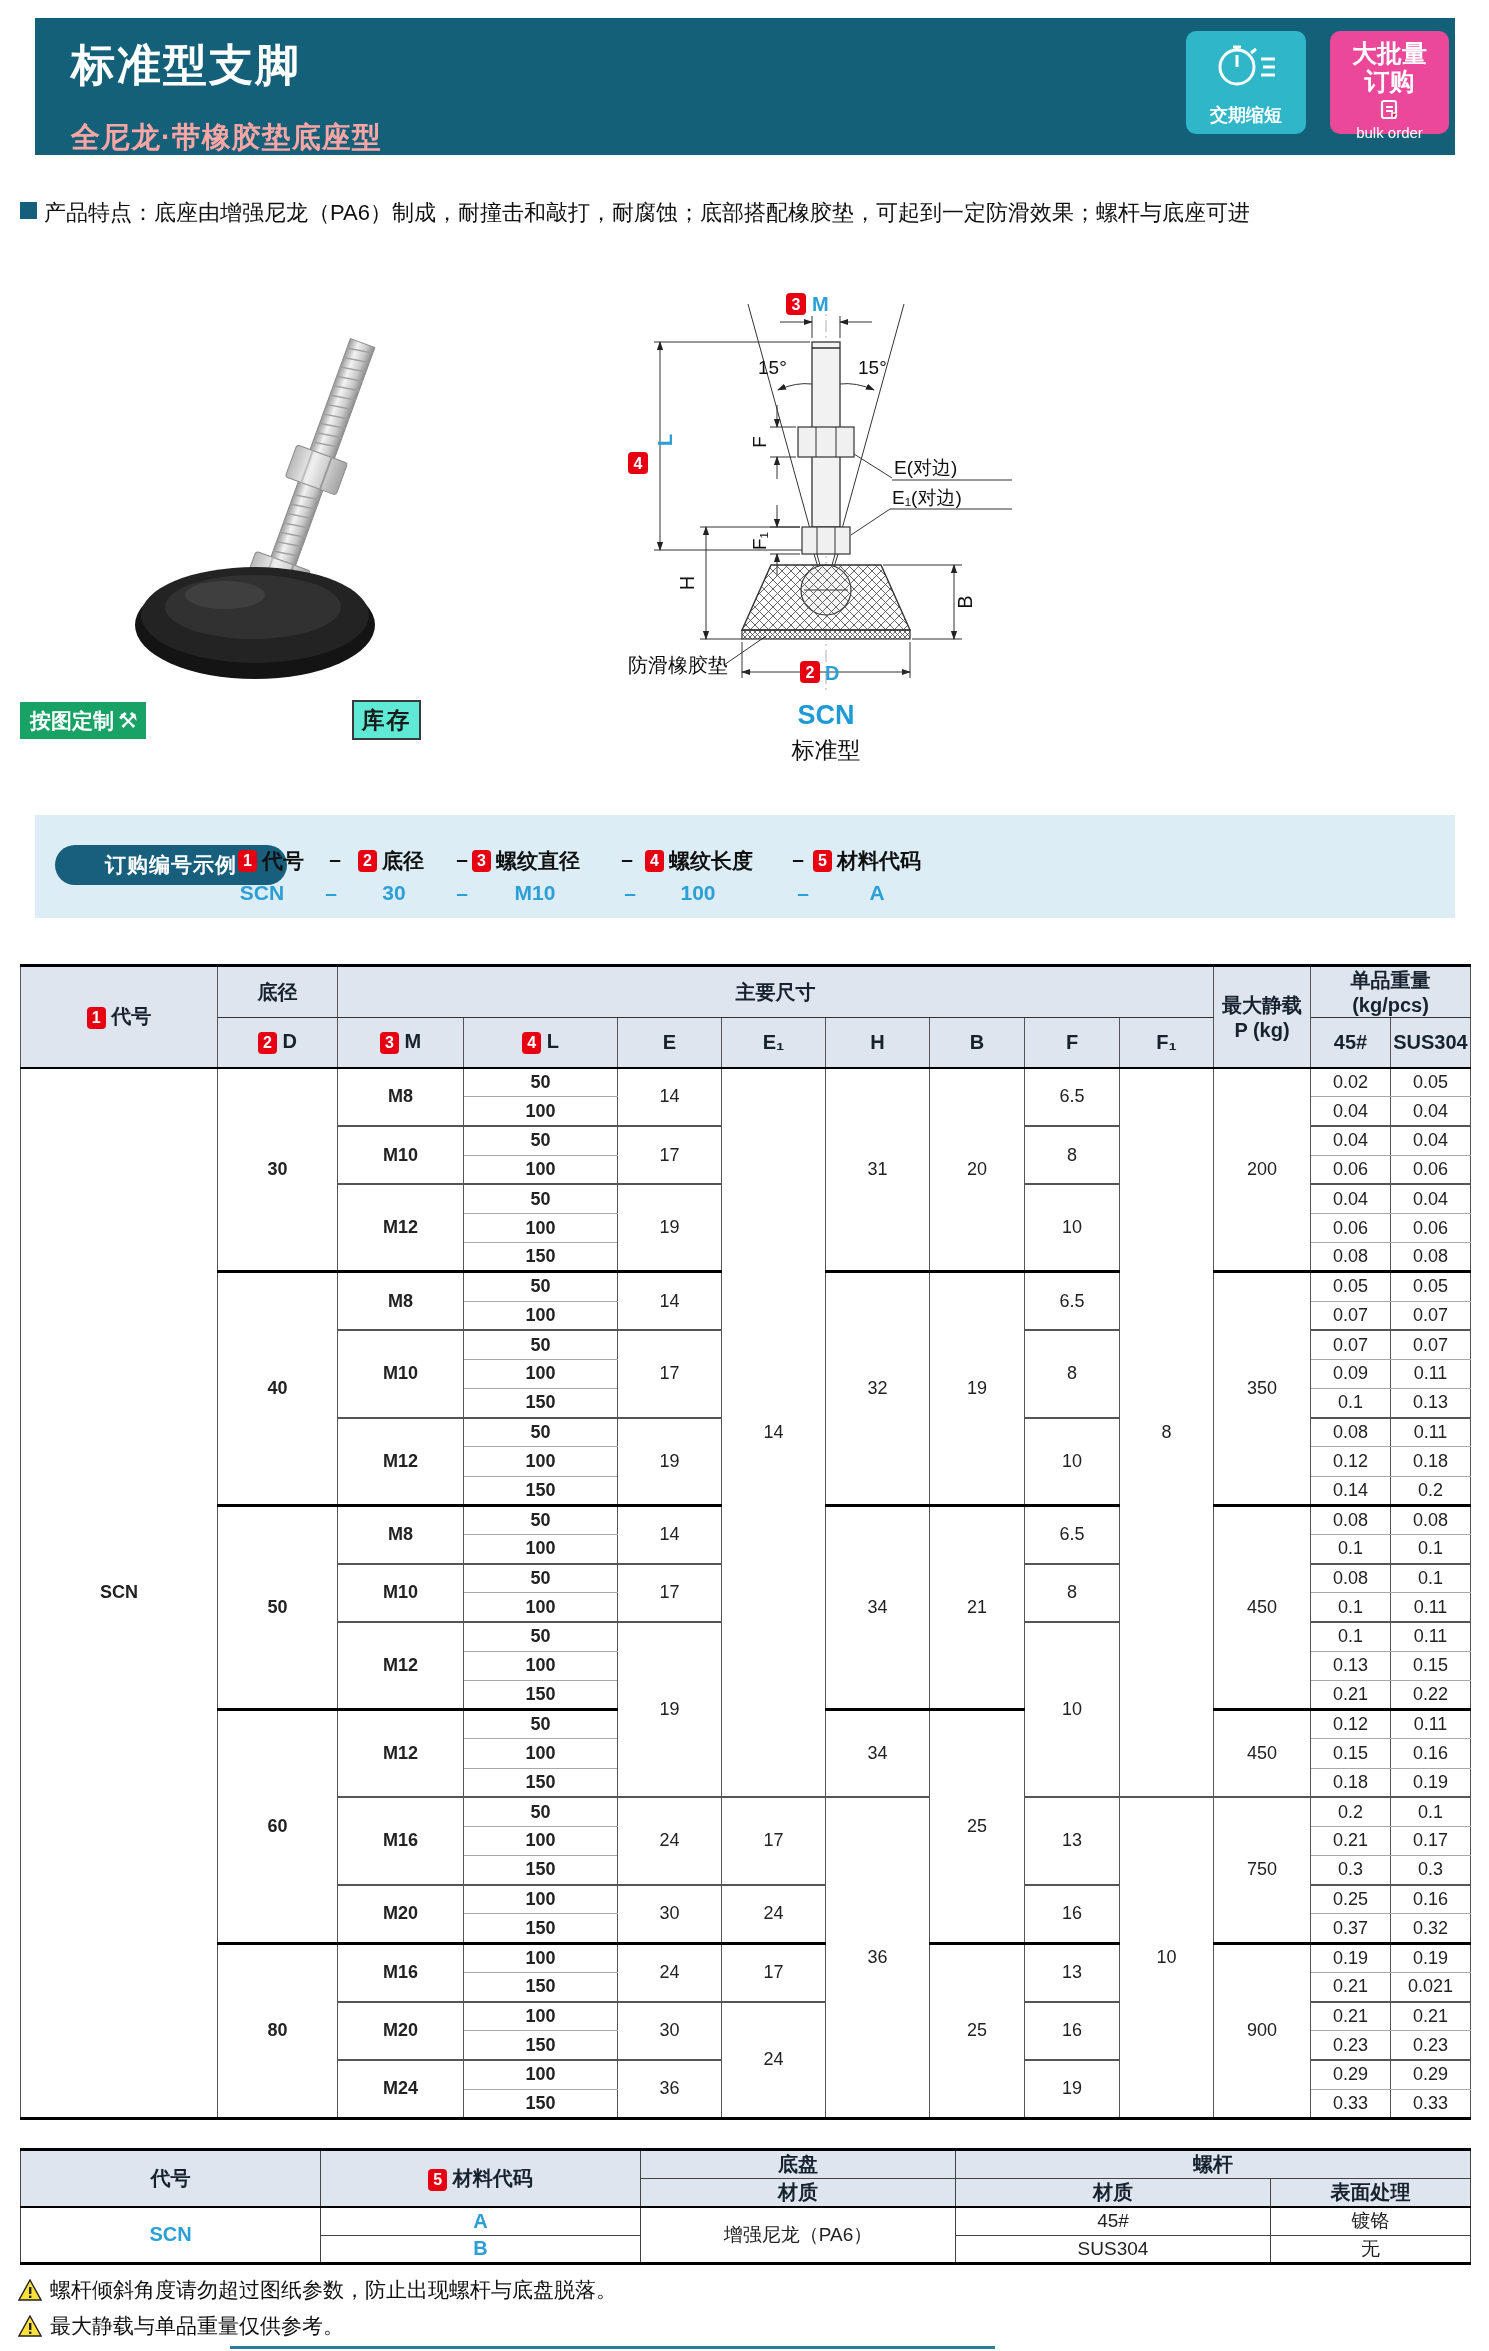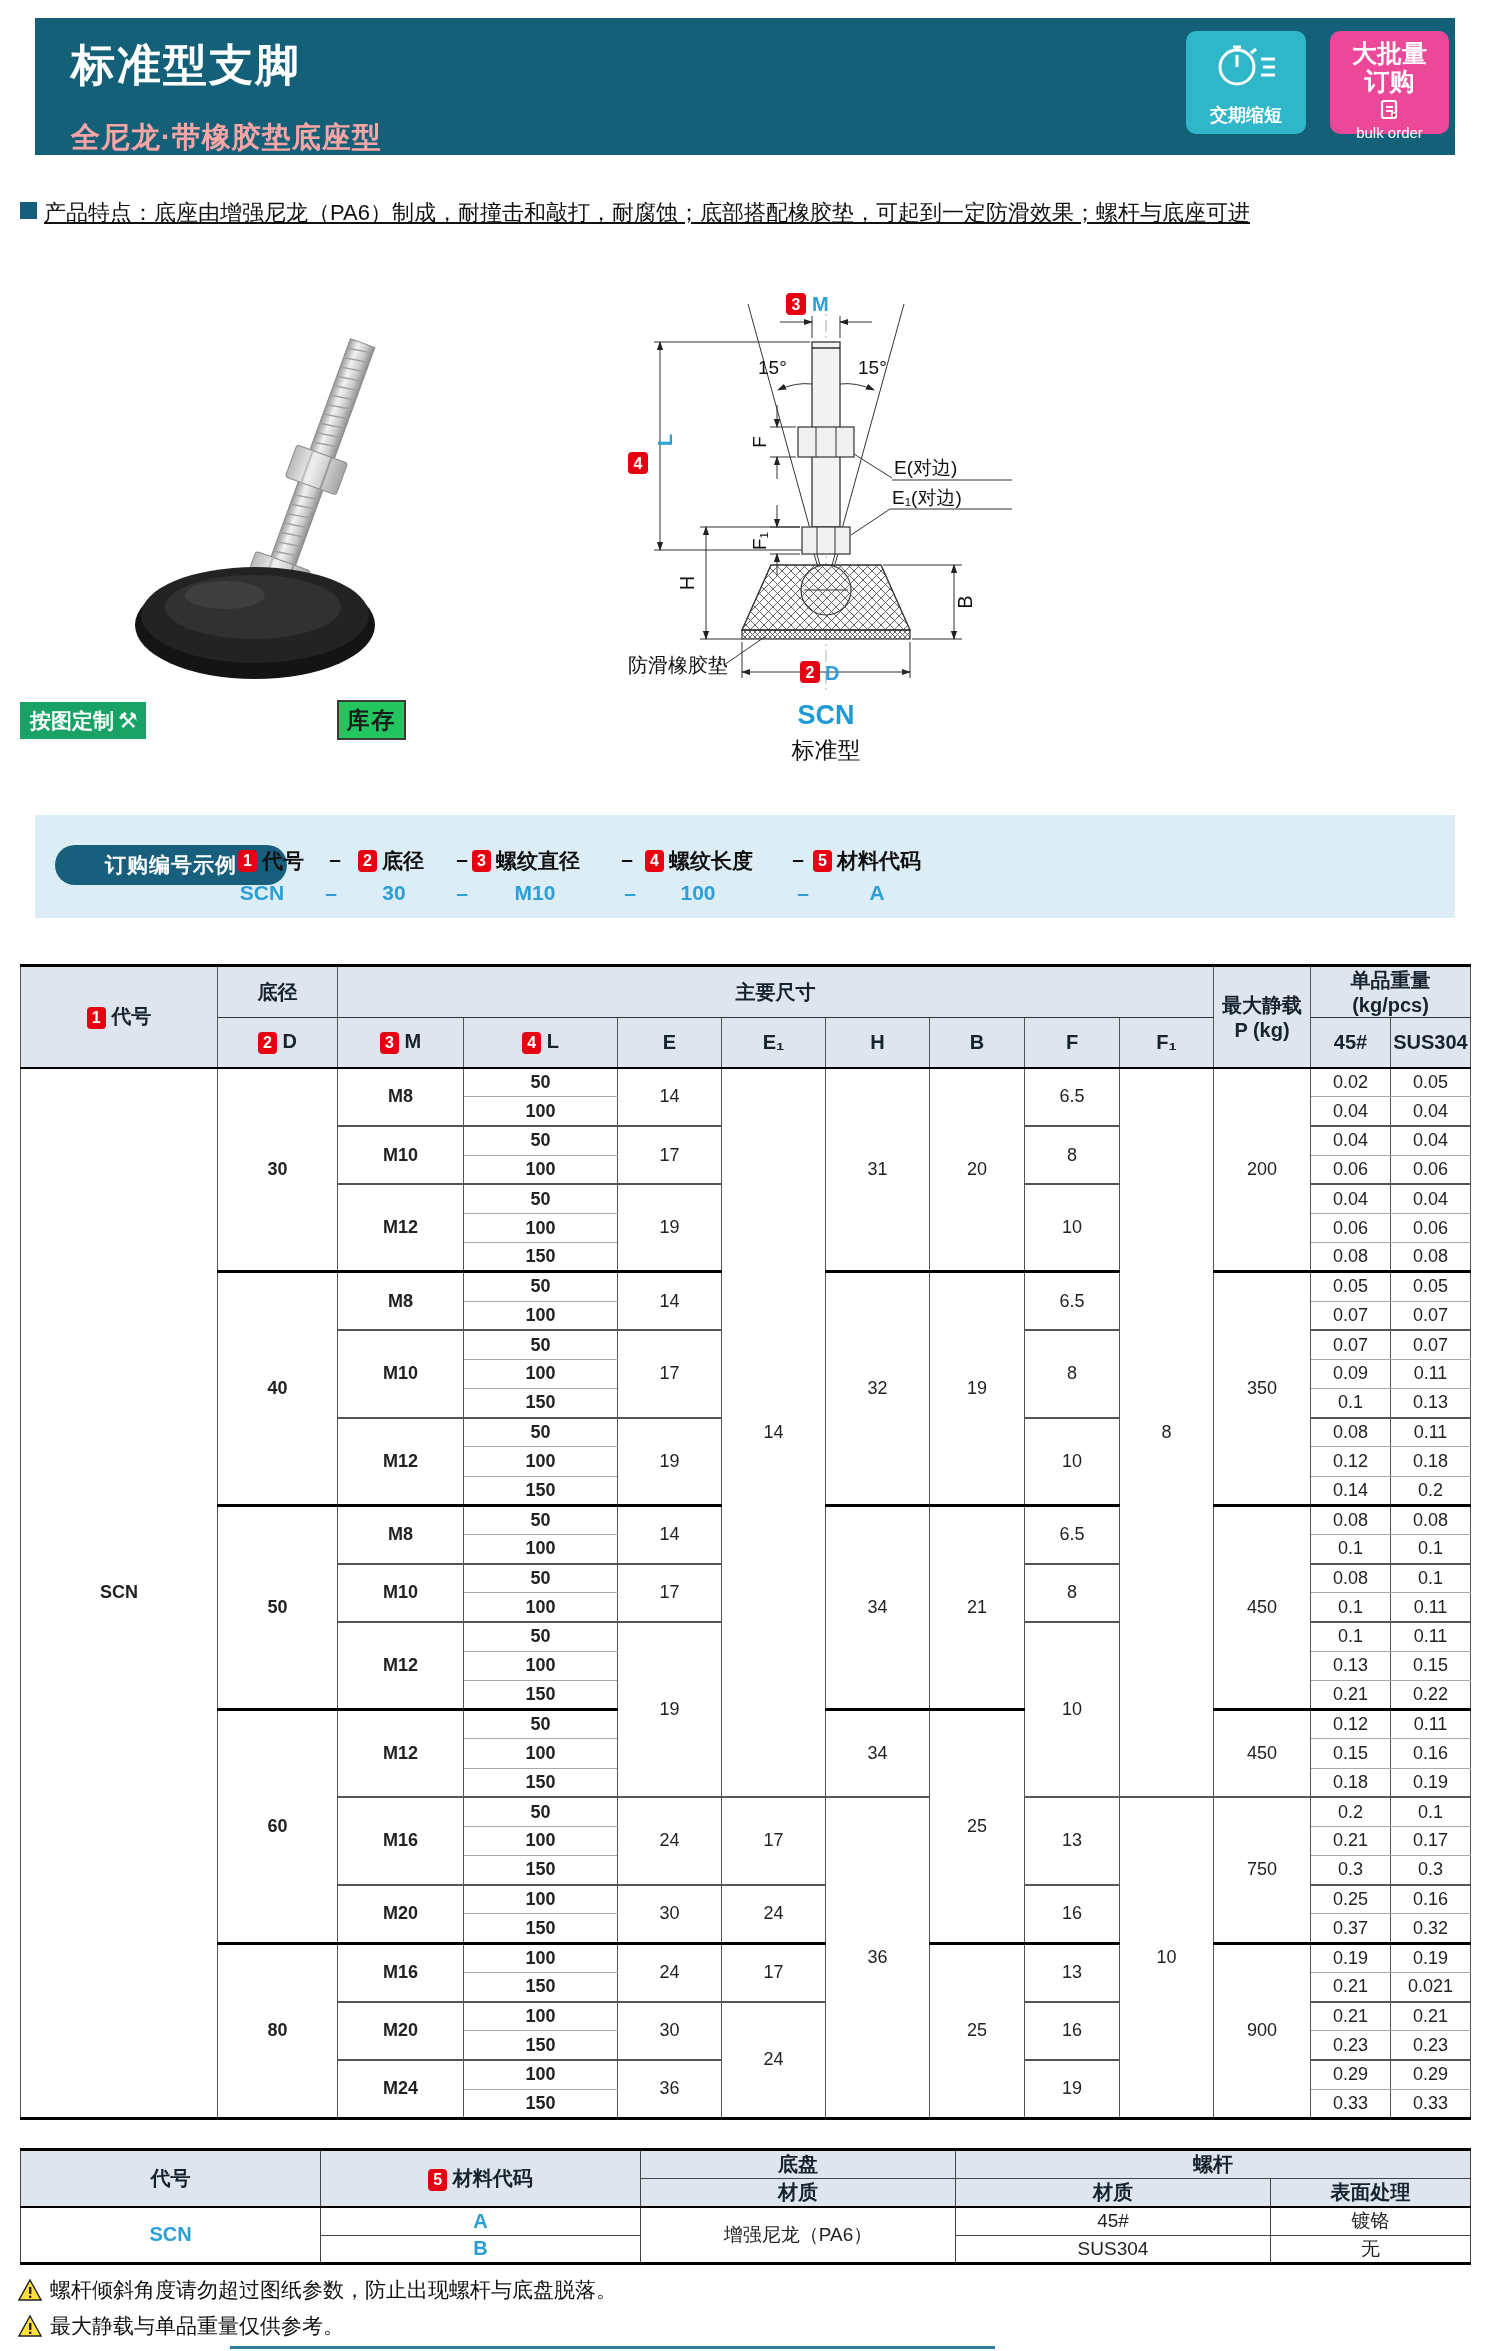--- a/index.html
+++ b/index.html
@@ -15,30 +15,30 @@
   .badge-red  { left:1295px; width:119px; background:#ec4899; }
   .badge-teal .bt-label { position:absolute; bottom:7px; width:100%; font-size:18px; font-weight:bold; }
   .badge-red .br-l1 { margin-top:8px; font-size:25px; font-weight:bold; line-height:28px; }
   .badge-red .br-l2 { font-size:25px; font-weight:bold; line-height:28px; display:flex; align-items:center; justify-content:center; gap:4px;flex-direction:column; }
   .badge-red .br-en { font-size:15px; margin-top:3px; }
   .sw-icon { margin-top:10px; }
 
   
   .features { position:absolute; left:20px; top:196px; width:1460px; font-size:22px; color:#111; line-height:34px; }
   .features .bullet { position:absolute; left:0; top:6px; width:17px; height:17px; background:#155f7c; }
-  .features .line1 { margin-left:24px;text-decoration:underline; }
+  .features .line1 { margin-left:24px; }
   .features .line2 { margin-left:177px; }
 
   
   .photo { position:absolute; left:105px; top:295px; }
 
   
   .custom-badge { position:absolute; left:20px; top:702px; height:37px; background:#18a265; color:#fff;
     font-size:21px; font-weight:bold; display:flex; align-items:center; padding:0 8px 0 10px; gap:4px; }
-  .stock-badge { position:absolute; left:337px; top:700px; width:69px; height:40px; background:#22c55e;
+  .stock-badge { position:absolute; left:352px; top:700px; width:69px; height:40px; background:#5eead4;
     border:2px solid #3a3a3a; color:#1a1a1a; font-size:23px; font-weight:bold; display:flex; align-items:center; justify-content:center; letter-spacing:2px; }
 
   
   .diagram { position:absolute; left:620px; top:292px; }
   .diagram text { font-family:"Liberation Sans","DejaVu Sans",sans-serif; }
   .dim { stroke:#333; stroke-width:1; fill:none; }
   .thick { stroke:#222; stroke-width:1.4; fill:none; }
 
   
   .order-band { position:absolute; left:35px; top:815px; width:1420px; height:103px; background:#ddedf6; }

